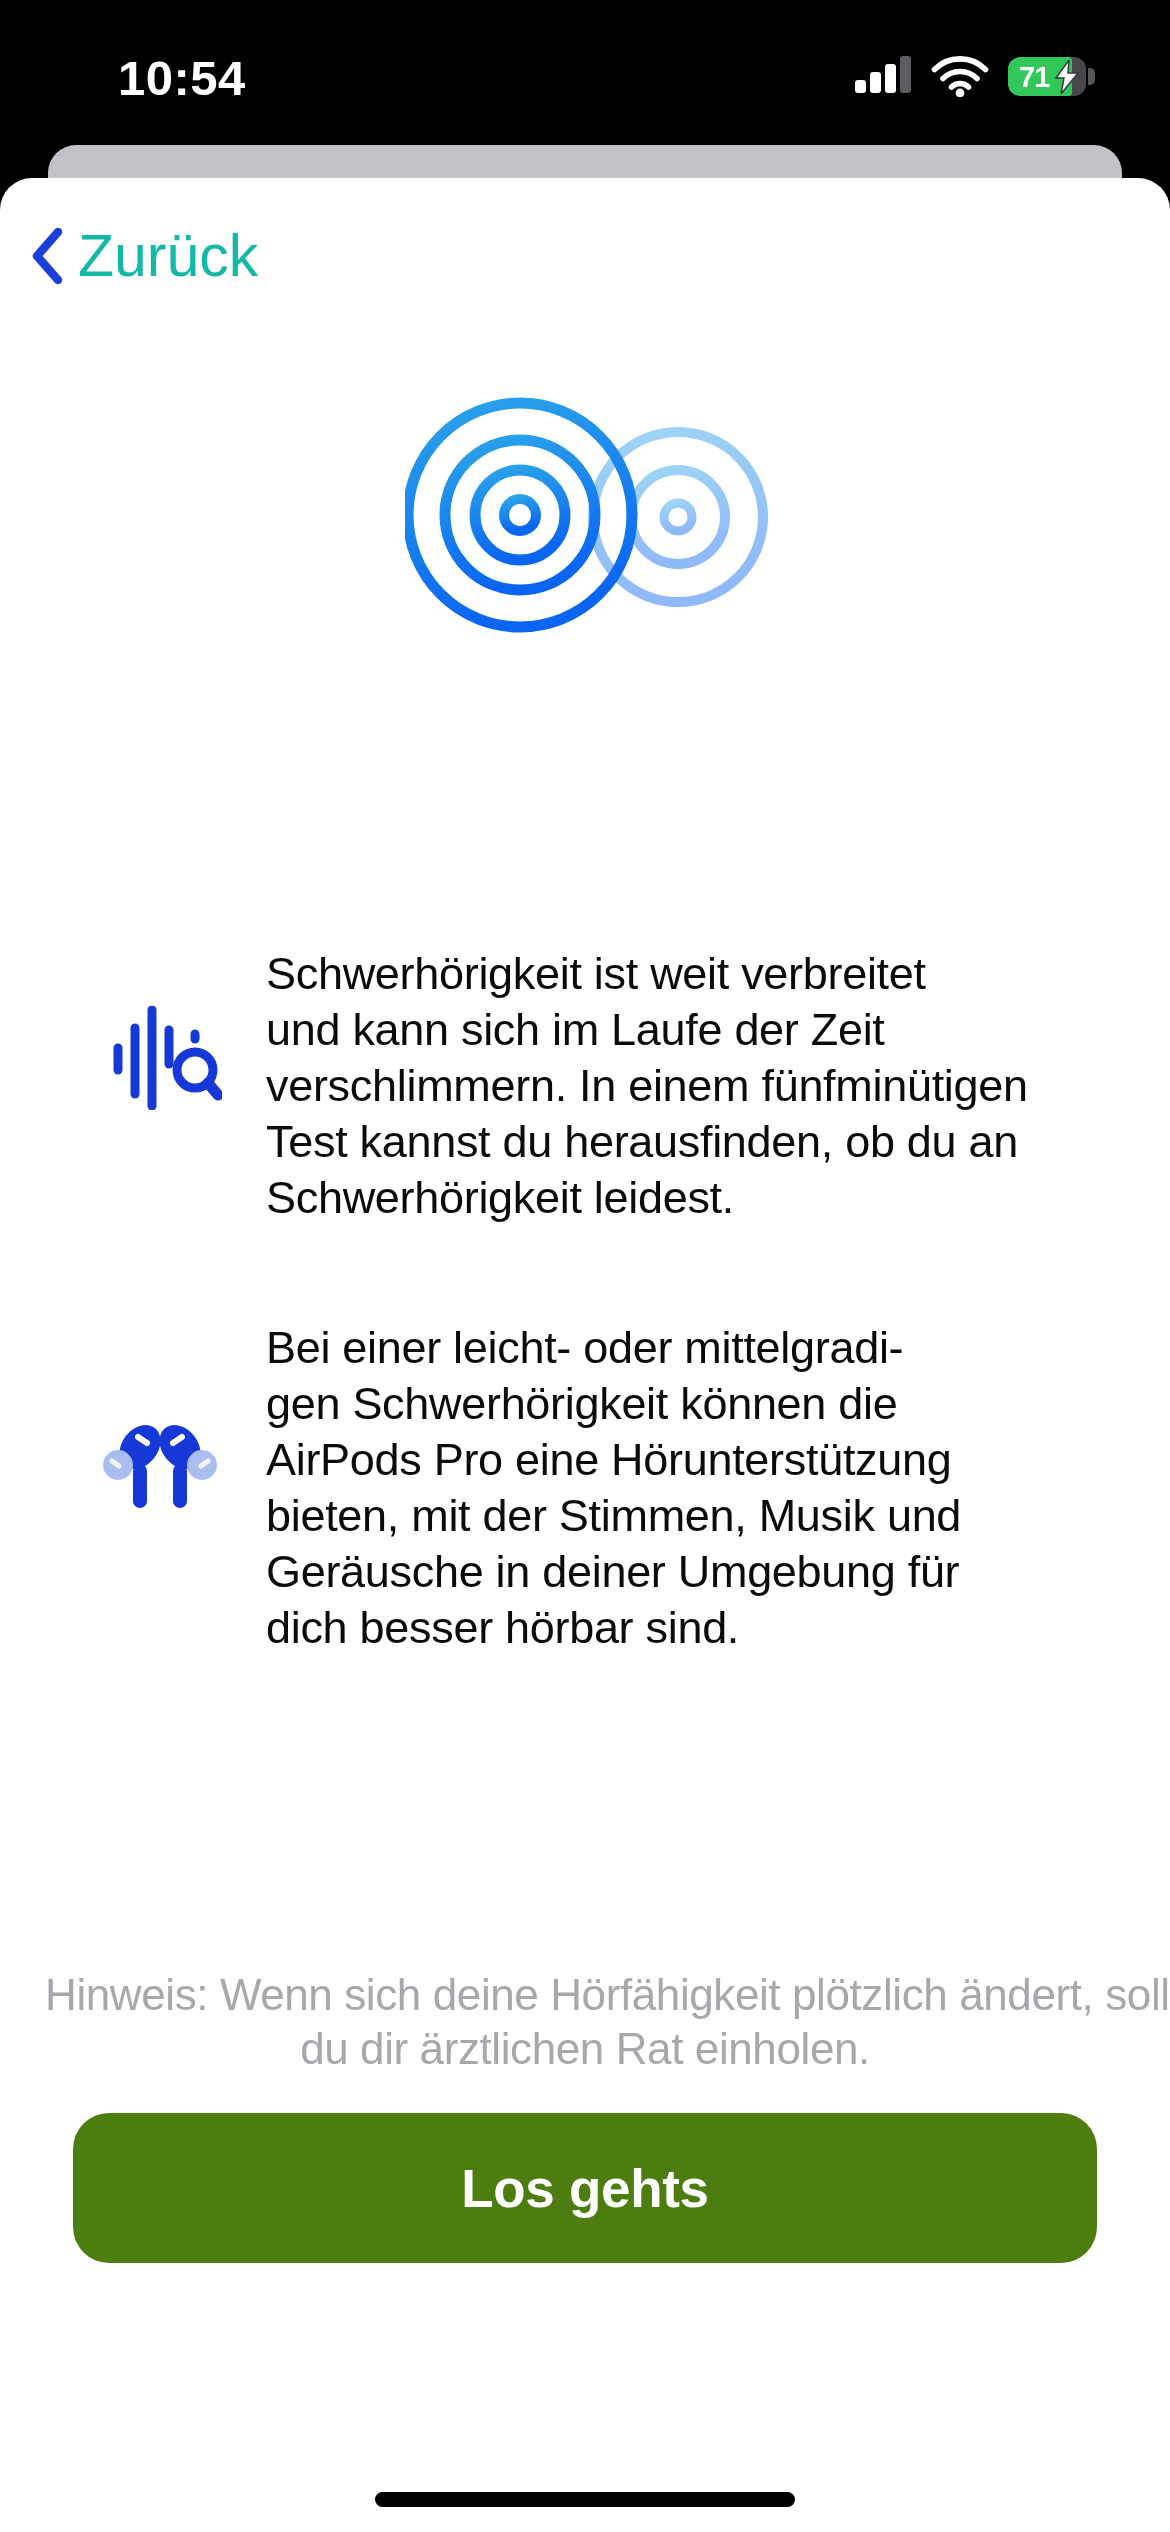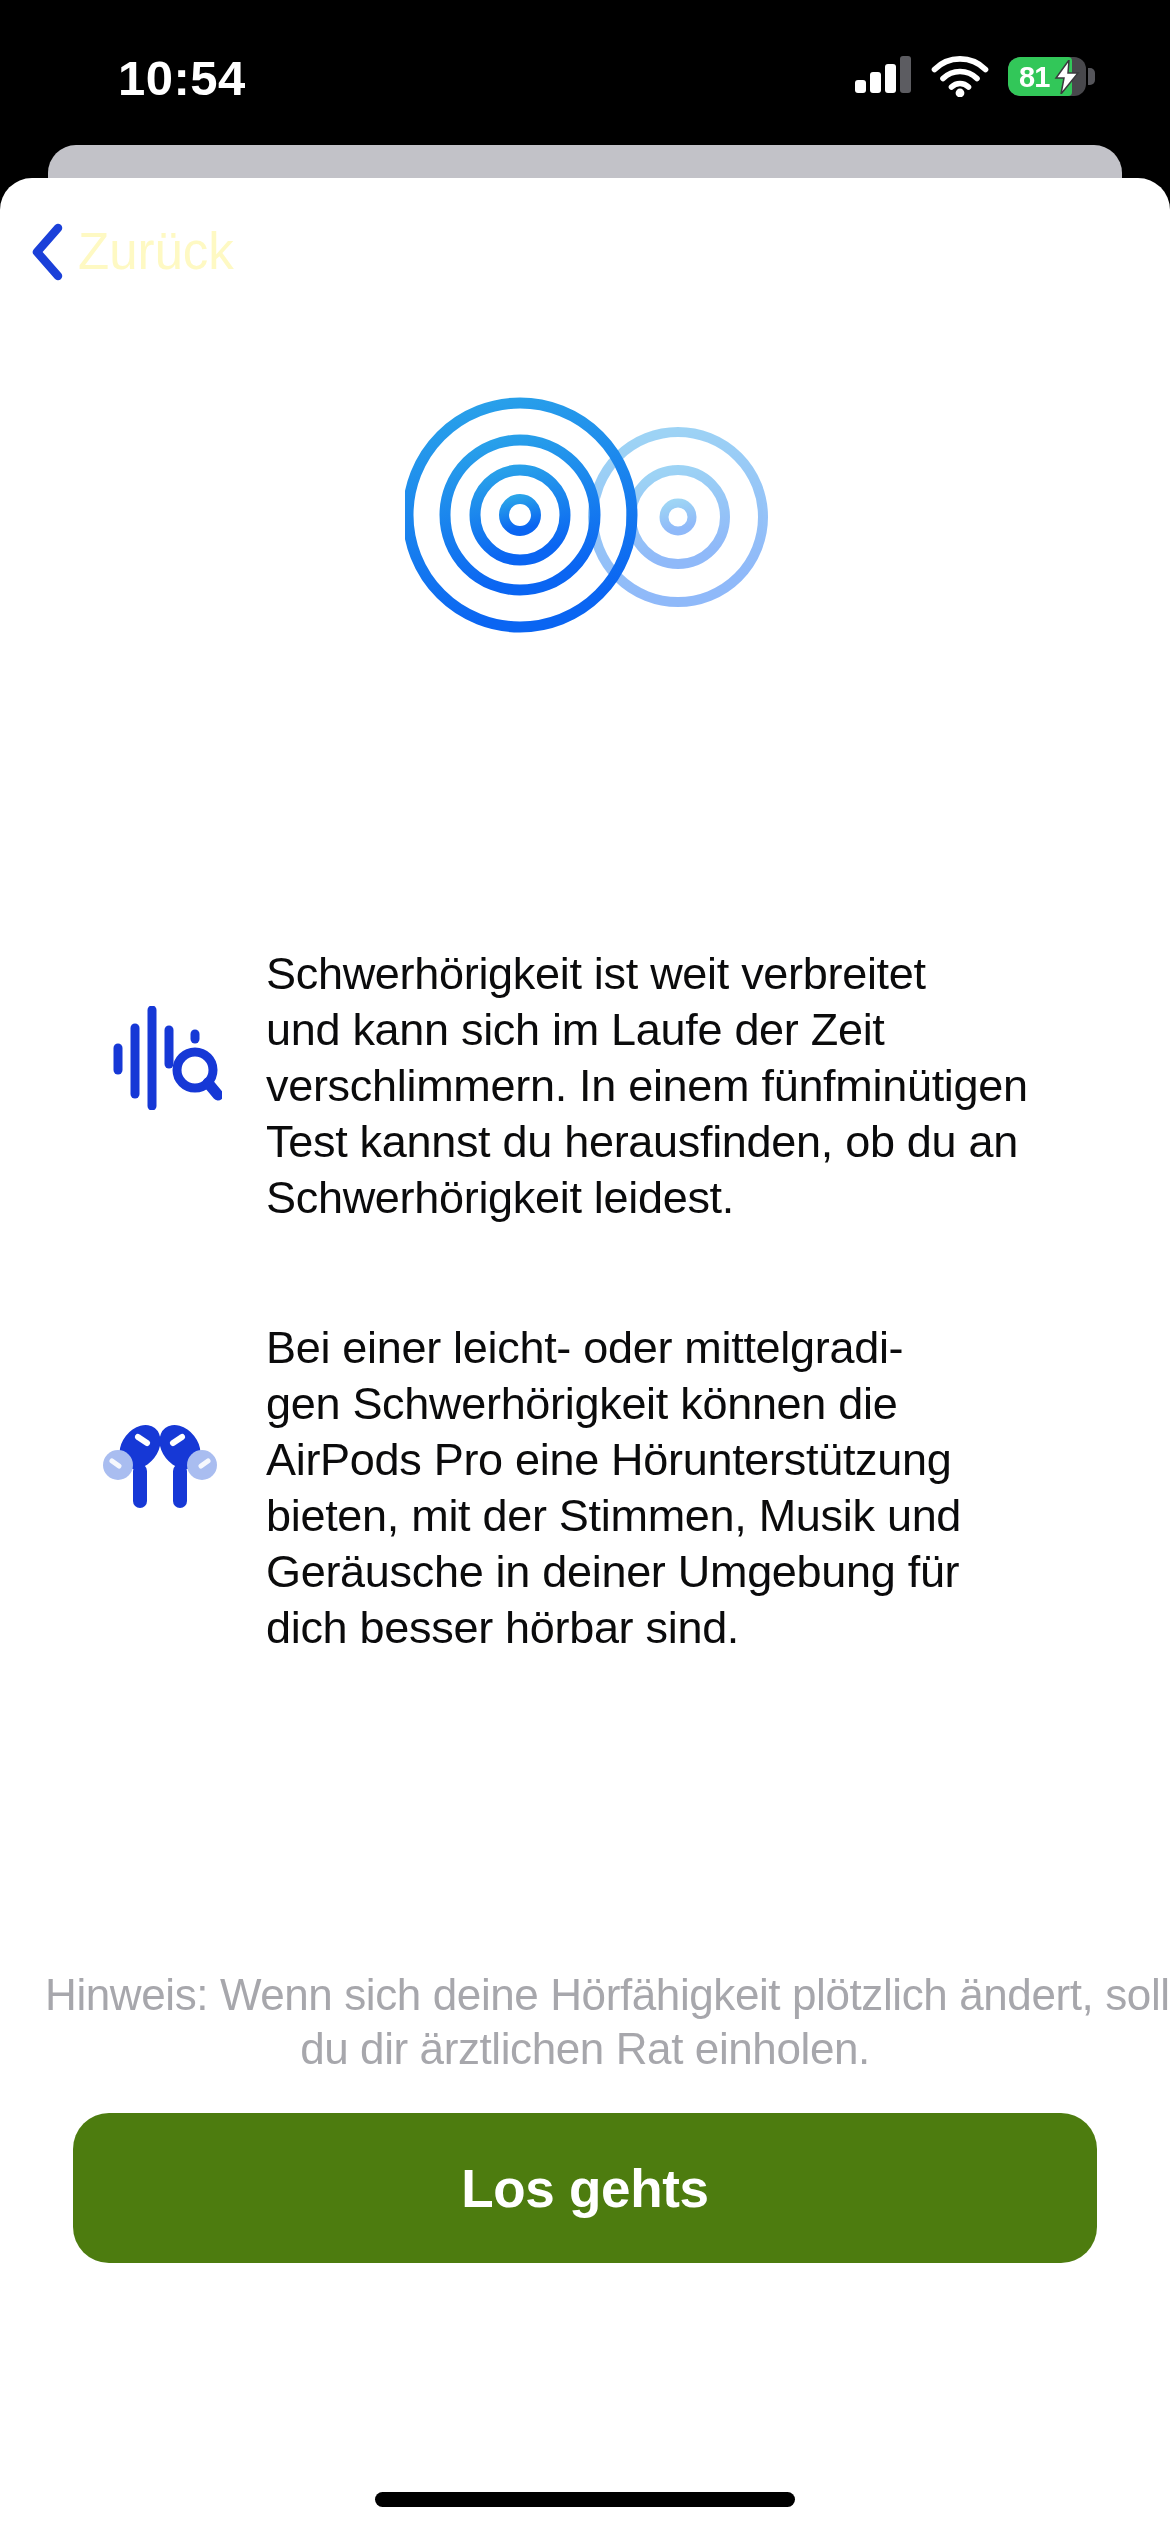--- a/index.html
+++ b/index.html
@@ -16,21 +16,21 @@
   .wifi-svg{position:absolute;left:931px;top:55px;}
   .battery{position:absolute;left:1008px;top:57px;width:78px;height:39px;border-radius:12px;background:#48484c;overflow:hidden;}
   .battery-fill{position:absolute;left:0;top:0;bottom:0;width:82%;background:#32C759;border-radius:12px 4px 4px 12px;}
   .battery-num{position:absolute;left:11px;top:4px;color:#fff;font-size:29px;font-weight:700;letter-spacing:-1px;}
   .battery-bolt{position:absolute;left:46px;top:3px;}
   .battery-nub{position:absolute;left:1088px;top:68px;width:7px;height:17px;background:#55555a;border-radius:0 5px 5px 0;}
   
   .stacked-card{position:absolute;left:48px;top:145px;width:1074px;height:80px;background:#c2c2c8;border-radius:28px 28px 0 0;}
   .sheet{position:absolute;left:0;top:178px;width:1170px;height:2354px;background:#ffffff;border-radius:32px 32px 0 0;}
   
-  .nav-back{position:absolute;left:30px;top:222px;display:flex;align-items:center;gap:14px;color:#fef9c3;font-size:51px;cursor:pointer;}
+  .nav-back{position:absolute;left:30px;top:222px;display:flex;align-items:center;gap:14px;color:#14b8a6;font-size:59px;cursor:pointer;}
   .nav-cancel{position:absolute;right:48px;top:229px;color:#1B40D9;font-size:51px;cursor:pointer;}
   
   .rings-svg{position:absolute;left:405px;top:390px;}
   .page-title{
     position:absolute;left:0;top:710px;width:1170px;text-align:center;
     font-size:87px;font-weight:700;color:#070708;letter-spacing:-1.5px;
   }
   
   .row-icon-1{position:absolute;left:110px;top:1006px;}
   .row-text-1{position:absolute;left:266px;top:902px;}
@@ -69,21 +69,21 @@
     <g fill="none" stroke="#ffffff" stroke-width="5.6" stroke-linecap="round">
       <path d="M3.5 14.5 a 36 36 0 0 1 51 0"></path>
       <path d="M12 23.5 a 24 24 0 0 1 34 0"></path>
       <path d="M20.5 32 a 12.2 12.2 0 0 1 17 0"></path>
     </g>
     <circle cx="29" cy="38" r="4.4" fill="#ffffff"></circle>
   </svg>
 
   <div class="battery">
     <div class="battery-fill"></div>
-    <div class="battery-num">81</div>
+    <div class="battery-num">71</div>
     <svg class="battery-bolt" width="26" height="34" viewBox="0 0 26 34">
       <path d="M15 0 L2 18 H10 L7 34 L24 13 H14 Z" fill="#ffffff" stroke="#3a3a3e" stroke-width="1.5"></path>
     </svg>
   </div>
   <div class="battery-nub"></div>
 
   <div class="stacked-card"></div>
 
   <div class="sheet"></div>
 

